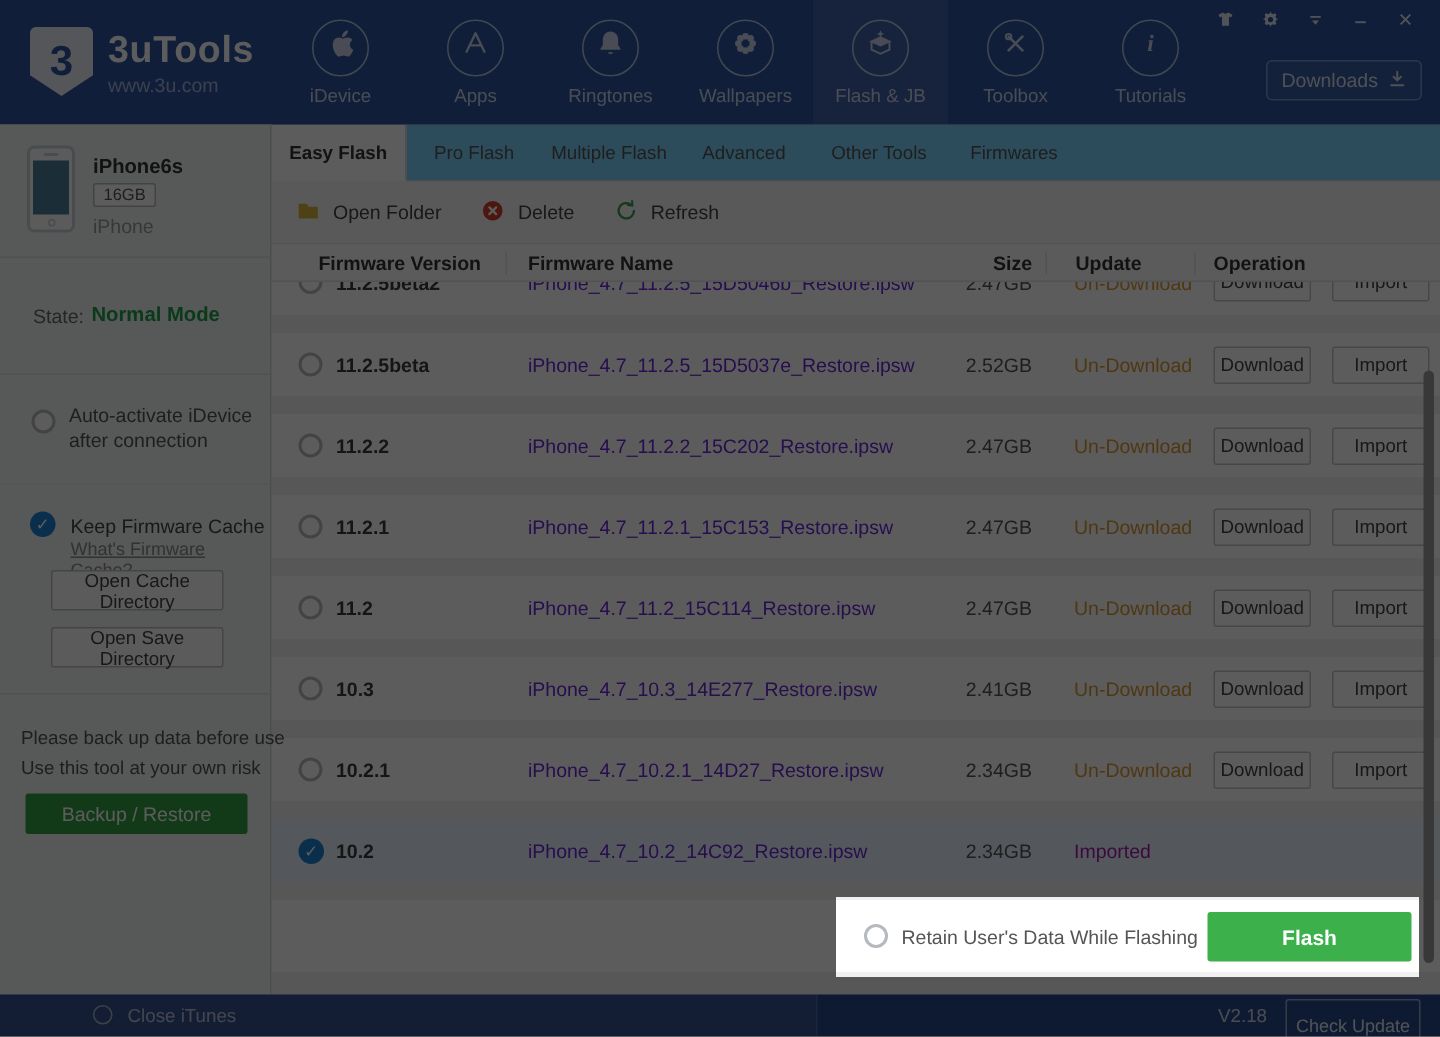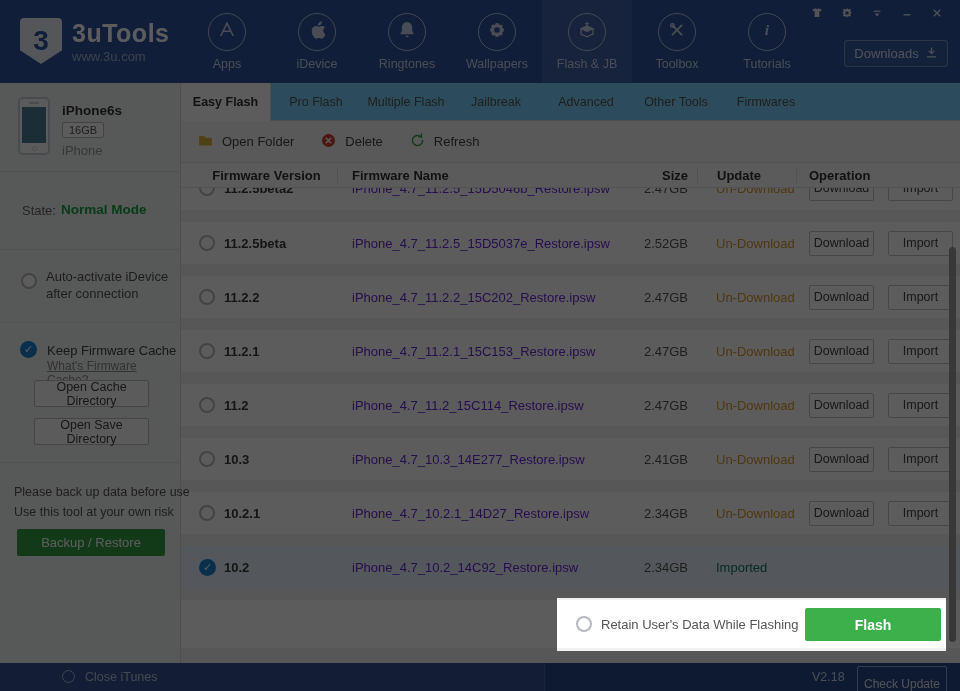--- a/index.html
+++ b/index.html
@@ -115,33 +115,33 @@
       <div class="shield">3</div>
       <div class="logo-txt">
         <div class="t1">3uTools</div>
         <div class="t2">www.3u.com</div>
       </div>
     </div>
 
     <div class="nav">
       <div class="nav-item">
         <div class="nav-circ">
+            <span><svg viewBox="0 0 24 24" fill="currentColor">
+                <path d="M16.2 5.8c.8-.9 1.3-2.2 1.2-3.4-1.1.1-2.4.8-3.2 1.7-.7.8-1.3 2.1-1.1 3.3 1.2.1 2.4-.6 3.1-1.6zm2.6 7.1c0-2.3 1.9-3.4 2-3.5-1.1-1.6-2.8-1.8-3.4-1.8-1.4-.2-2.8.8-3.5.8-.7 0-1.8-.8-3-.8-1.5 0-3 .9-3.8 2.3-1.6 2.8-.4 7 1.2 9.3.8 1.1 1.7 2.4 2.9 2.3 1.2 0 1.6-.7 3-.7s1.8.7 3 .7c1.3 0 2.1-1.1 2.8-2.3.9-1.3 1.2-2.6 1.3-2.7-.1 0-2.5-.9-2.5-3.6z"></path>
+              </svg></span>
+          </div>
+        <div class="nav-lbl">iDevice</div>
+      </div>
+      <div class="nav-item">
+        <div class="nav-circ">
             <span><svg viewBox="0 0 24 24" fill="none" stroke="currentColor" stroke-width="1.7" stroke-linecap="round">
                 <path d="M12 4.5L18.5 18M12 4.5L5.5 18M7.8 13.4h8.4"></path>
               </svg></span>
           </div>
         <div class="nav-lbl">Apps</div>
-      </div>
-      <div class="nav-item">
-        <div class="nav-circ">
-            <span><svg viewBox="0 0 24 24" fill="currentColor">
-                <path d="M16.2 5.8c.8-.9 1.3-2.2 1.2-3.4-1.1.1-2.4.8-3.2 1.7-.7.8-1.3 2.1-1.1 3.3 1.2.1 2.4-.6 3.1-1.6zm2.6 7.1c0-2.3 1.9-3.4 2-3.5-1.1-1.6-2.8-1.8-3.4-1.8-1.4-.2-2.8.8-3.5.8-.7 0-1.8-.8-3-.8-1.5 0-3 .9-3.8 2.3-1.6 2.8-.4 7 1.2 9.3.8 1.1 1.7 2.4 2.9 2.3 1.2 0 1.6-.7 3-.7s1.8.7 3 .7c1.3 0 2.1-1.1 2.8-2.3.9-1.3 1.2-2.6 1.3-2.7-.1 0-2.5-.9-2.5-3.6z"></path>
-              </svg></span>
-          </div>
-        <div class="nav-lbl">iDevice</div>
       </div>
       <div class="nav-item">
         <div class="nav-circ">
             <span><svg viewBox="0 0 24 24" fill="currentColor">
                 <path d="M12 3.2a5.6 5.6 0 0 0-5.6 5.6v4.4L4.8 15.6v1h14.4v-1l-1.6-2.4V8.8A5.6 5.6 0 0 0 12 3.2z"></path>
                 <path d="M10.1 18.4a2 2 0 0 0 3.8 0z"></path>
               </svg></span>
           </div>
         <div class="nav-lbl">Ringtones</div>
       </div>
@@ -263,21 +263,20 @@
       <div class="warn-l2">Use this tool at your own risk</div>
       <button class="backup-btn" style="background:#35a244">Backup / Restore</button>
     </div>
   </div>
 
   <div class="content">
     <div class="tabs">
       <div class="tab active">Easy Flash</div>
       <div class="tab">Pro Flash</div>
       <div class="tab">Multiple Flash</div>
-      <div class="tab">Jailbreak</div>
       <div class="tab">Advanced</div>
       <div class="tab">Other Tools</div>
       <div class="tab">Firmwares</div>
     </div>
 
     <div class="tools">
       <div class="tool">
         <span><svg viewBox="0 0 24 24" fill="#d9b43a">
               <path d="M3 5.5h7.5l1.8 2.7H21v11H3z"></path>
             </svg></span>
@@ -422,21 +421,21 @@
   </div>
 
   <div class="row selected">
     <div class="row-in">
       <div class="c-radio">
               <div class="chk" style="background: rgb(26, 130, 214);">✓</div>
             </div>
       <div class="c-ver ver">10.2</div>
       <div class="c-name fname">iPhone_4.7_10.2_14C92_Restore.ipsw</div>
       <div class="c-size fsize">2.34GB</div>
-      <div class="c-status fstatus" style="color: #0f766e;">Imported</div>
+      <div class="c-status fstatus" style="color: #a21caf;">Imported</div>
 
     </div>
   </div>
 </div>
 
     <div class="flash-strip">
       <div class="radio"></div>
       <div class="retain-lbl">Retain User's Data While Flashing</div>
       <button class="flash-btn" style="background:#3cb04a">Flash</button>
     </div>

